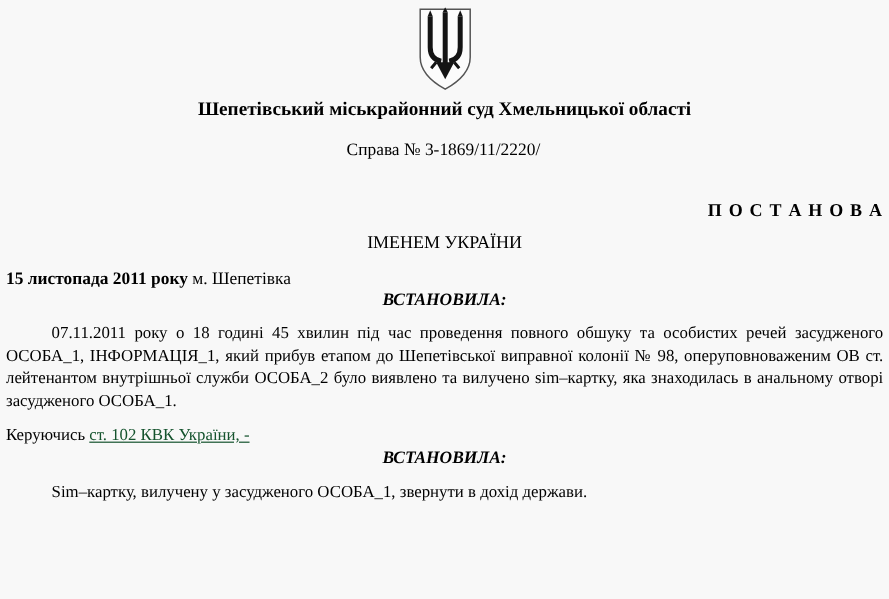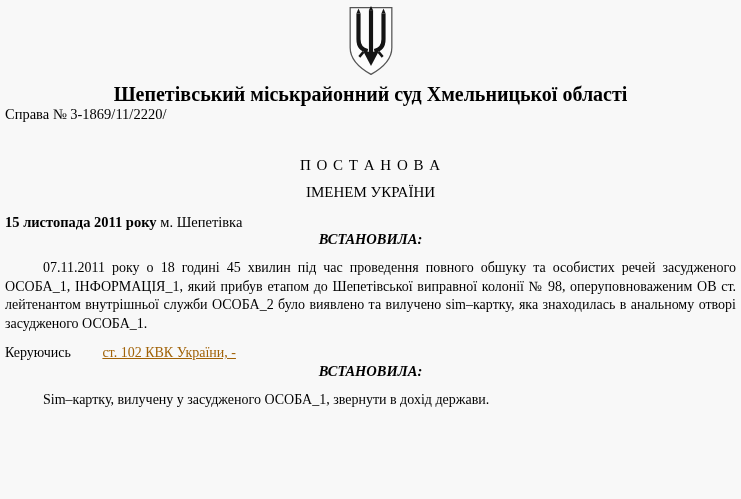--- a/index.html
+++ b/index.html
@@ -18,31 +18,32 @@
     padding: 4px 5px 0 5px;
   }
   .emblem-wrap {
     text-align: center;
     margin-top: 2px;
     height: 70px;
   }
   .court-name {
     text-align: center;
     font-weight: bold;
-    font-size: 20px;
+    font-size: 16px;
     margin-top: 7px;
   }
   .case-number {
-    text-align: left;
+    text-align: center;
     font-size: 14.5px;
+    margin-top: 16px;
     padding-right: 2px;
   }
   .doc-title {
-    text-align: center;
-    font-weight: normal;
+    text-align: right;
+    font-weight: bold;
     font-size: 15px;
     letter-spacing: 1px;
     margin-top: 34px;
   }
   .doc-subtitle {
     text-align: center;
     font-weight: normal;
     font-size: 15px;
     margin-top: 10px;
   }
@@ -63,24 +64,23 @@
     text-indent: 38px;
   }
   .section-heading {
     text-align: center;
     font-weight: bold;
     font-style: italic;
     font-size: 14.5px;
     margin-top: 0;
   }
   .law-link {
-    color: #a16207;
+    color: #14532d;
     text-decoration: underline;
     cursor: pointer;
-    margin-left: 28px;
   }
 </style>
 </head>
 <body>
 
 <div class="page">
 
   <div class="emblem-wrap">
     <svg width="58" height="70" viewBox="0 0 58 84" aria-hidden="true">
       <path d="M4,2 H54 V50 Q54 68 29 82 Q4 68 4 50 Z" fill="#fcfcfc" stroke="#555" stroke-width="1.5"></path>

